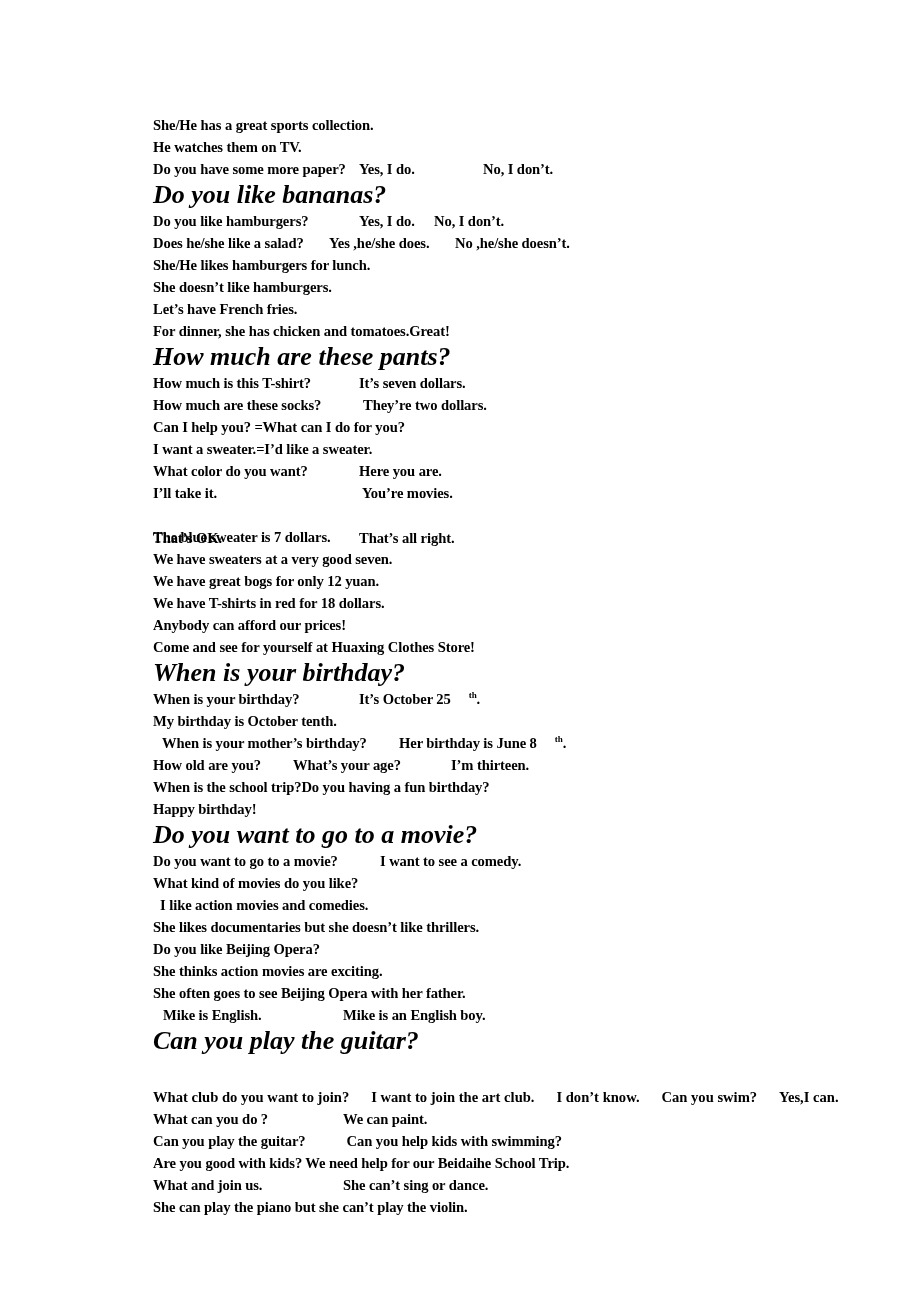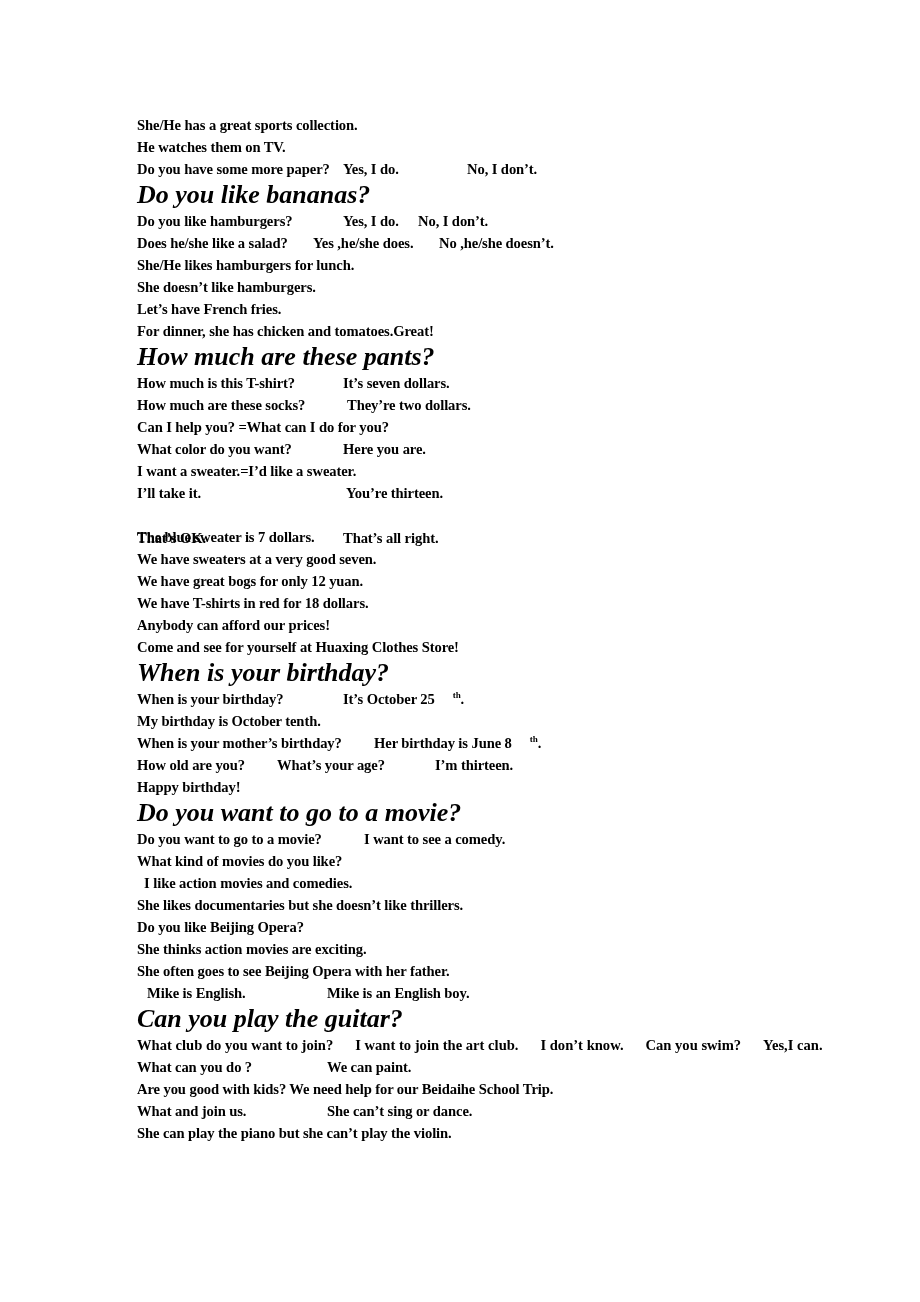--- a/index.html
+++ b/index.html
@@ -18,21 +18,21 @@
   #page {
     position: absolute;
     left: 0;
     top: 0;
     width: 920px;
     height: 1302px;
     background: #ffffff;
   }
   .content {
     position: absolute;
-    left: 137px;
+    left: 153px;
     top: 114px;
     width: 745px;
   }
 
   
   .line {
     font-size: 14.6px;
     font-weight: bold;
     line-height: 22px;
     height: 22px;
@@ -68,20 +68,21 @@
   }
 
   
   .justified {
     font-size: 14.6px;
     font-weight: bold;
     line-height: 22px;
     width: 745px;
     text-align: justify;
     text-align-last: left;
+    margin-top: 30px;
   }
   .justified .seg {
     display: inline-block;
   }
 </style>
 </head>
 <body>
 
 <div id="page">
   <div class="content">
@@ -92,45 +93,47 @@
       <div class="line"><span class="cell" style="min-width: 206px;">Do you like hamburgers?</span><span class="cell" style="min-width: 75px;">Yes, I do.</span><span class="cell">No, I don’t.</span></div>
       <div class="line"><span class="cell" style="min-width: 176px;">Does he/she like a salad?</span><span class="cell" style="min-width: 126px;">Yes ,he/she does.</span><span class="cell">No ,he/she doesn’t.</span></div>
       <div class="line">She/He likes hamburgers for lunch.</div>
       <div class="line">She doesn’t like hamburgers.</div>
       <div class="line">Let’s have French fries.</div>
       <div class="line">For dinner, she has chicken and tomatoes.Great!</div>
       <div class="heading">How much are these pants?</div>
       <div class="line"><span class="cell" style="min-width: 206px;">How much is this T-shirt?</span><span class="cell">It’s seven dollars.</span></div>
       <div class="line"><span class="cell" style="min-width: 210px;">How much are these socks?</span><span class="cell">They’re two dollars.</span></div>
       <div class="line">Can I help you? =What can I do for you?</div>
+      <div class="line">I want a sweater.=I’d like a sweater.</div>
       <div class="line"><span class="cell" style="min-width: 206px;">What color do you want?</span><span class="cell">Here you are.</span></div>
-      <div class="line">I want a sweater.=I’d like a sweater.</div>
-      <div class="line"><span class="cell" style="min-width: 206px;">I’ll take it.</span><span class="cell"> You’re thirteen.</span></div>
+      <div class="line"><span class="cell" style="min-width: 206px;">I’ll take it.</span><span class="cell"> You’re movies.</span></div>
       <div class="line"><span class="cell" style="min-width: 206px; margin-top: 23px;">That’s OK.</span><span class="cell">That’s all right.</span></div>
       <div class="line">The blue sweater is 7 dollars.</div>
       <div class="line">We have sweaters at a very good seven.</div>
       <div class="line">We have great bogs for only 12 yuan.</div>
       <div class="line">We have T-shirts in red for 18 dollars.</div>
       <div class="line">Anybody can afford our prices!</div>
       <div class="line">Come and see for yourself at Huaxing Clothes Store!</div>
       <div class="heading bold">When is your birthday?</div>
       <div class="line"><span class="cell" style="min-width: 206px;">When is your birthday?</span><span class="cell">It’s October 25<sup>th</sup>.</span></div>
       <div class="line">My birthday is October tenth.</div>
-      <div class="line"><span class="cell" style="min-width: 237px;">When is your mother’s birthday?</span><span class="cell">Her birthday is June 8<sup>th</sup>.</span></div>
+      <div class="line"><span class="cell" style="min-width: 237px; margin-left: 9px;">When is your mother’s birthday?</span><span class="cell">Her birthday is June 8<sup>th</sup>.</span></div>
       <div class="line"><span class="cell" style="min-width: 140px;">How old are you?</span><span class="cell" style="min-width: 158px;">What’s your age?</span><span class="cell">I’m thirteen.</span></div>
+      <div class="line"><span class="cell" style="min-width: 138px;">When is the school trip?</span><span class="cell">Do you having a fun birthday?</span></div>
       <div class="line">Happy birthday!</div>
       <div class="heading bold">Do you want to go to a movie?</div>
       <div class="line"><span class="cell" style="min-width: 227px;">Do you want to go to a movie?</span><span class="cell">I want to see a comedy.</span></div>
       <div class="line">What kind of movies do you like?</div>
       <div class="line">  I like action movies and comedies.</div>
       <div class="line">She likes documentaries but she doesn’t like thrillers.</div>
       <div class="line">Do you like Beijing Opera?</div>
       <div class="line">She thinks action movies are exciting.</div>
       <div class="line">She often goes to see Beijing Opera with her father.</div>
       <div class="line"><span class="cell" style="min-width: 180px; margin-left: 10px;">Mike is English.</span><span class="cell">Mike is an English boy.</span></div>
       <div class="heading bold">Can you play the guitar?</div>
       <div class="justified"><span class="seg">What club do you want to join?</span> &nbsp;&nbsp;&nbsp;&nbsp; <span class="seg">I want to join the art club.</span> &nbsp;&nbsp;&nbsp;&nbsp; <span class="seg">I don’t know.</span> &nbsp;&nbsp;&nbsp;&nbsp; <span class="seg">Can you swim?</span> &nbsp;&nbsp;&nbsp;&nbsp; <span class="seg">Yes,I can.</span></div>
       <div class="line"><span class="cell" style="min-width: 190px;">What can you do ?</span><span class="cell">We can paint.</span></div>
+      <div class="line"><span class="cell" style="min-width: 190px;">Can you play the guitar?</span><span class="cell"> Can you help kids with swimming?</span></div>
       <div class="line">Are you good with kids? We need help for our Beidaihe School Trip.</div>
       <div class="line"><span class="cell" style="min-width: 190px;">What and join us.</span><span class="cell">She can’t sing or dance.</span></div>
       <div class="line">She can play the piano but she can’t play the violin.</div>
     </div>
 </div>
 
 </body></html>

